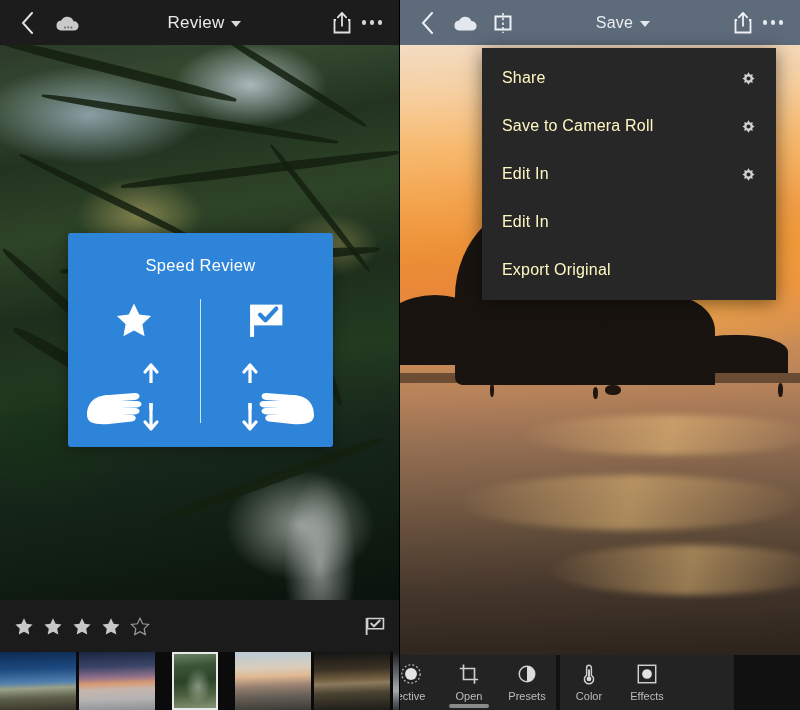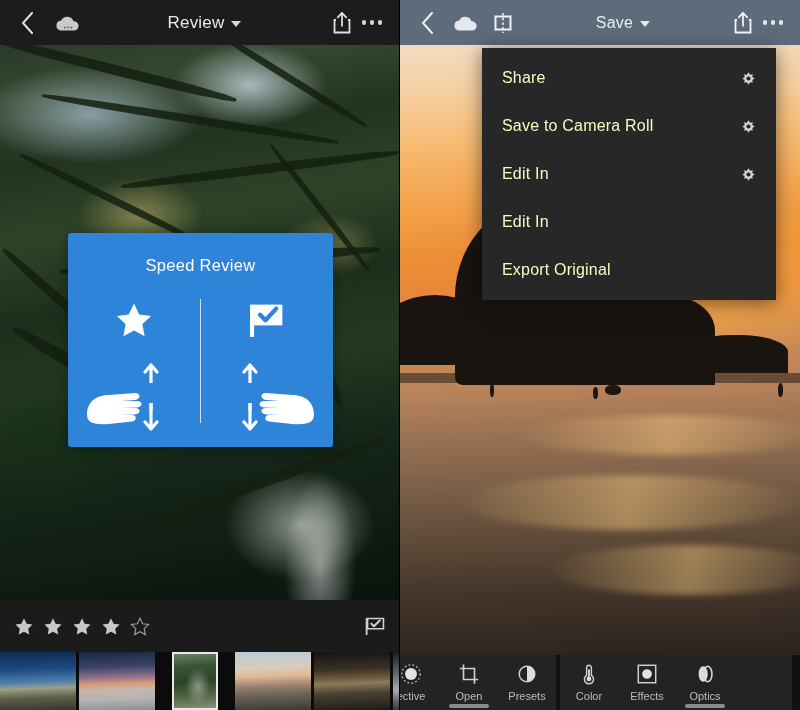--- a/index.html
+++ b/index.html
@@ -385,29 +385,19 @@
           <span class="tool-icon">
             <svg width="22" height="22" viewBox="0 0 24 24">
               <rect x="2.5" y="2.5" width="19" height="19" fill="none" stroke="#cfcfcf" stroke-width="1.6"></rect>
               <circle cx="12" cy="12" r="6" fill="#e2e2e2"></circle>
               <circle cx="12" cy="12" r="6" fill="none" stroke="#232323" stroke-width="1.4"></circle>
             </svg>
           </span>
           <span class="tool-label">Effects</span>
         </div>
         <div class="tool">
-          <span class="tool-icon">
-            <svg width="22" height="22" viewBox="0 0 24 24">
-              <ellipse cx="10" cy="12" rx="5" ry="8.4" fill="#dcdcdc"></ellipse>
-              <ellipse cx="15" cy="12" rx="4.6" ry="8.4" fill="none" stroke="#dcdcdc" stroke-width="1.7"></ellipse>
-            </svg>
-          </span>
-          <span class="tool-label">Optics</span>
-          <span class="tool-bar"></span>
-        </div>
-        <div class="tool">
           <span class="tool-icon"></span>
 
         </div>
       </div>
     </div>
   </div>
 </div>
 
 </body></html>

